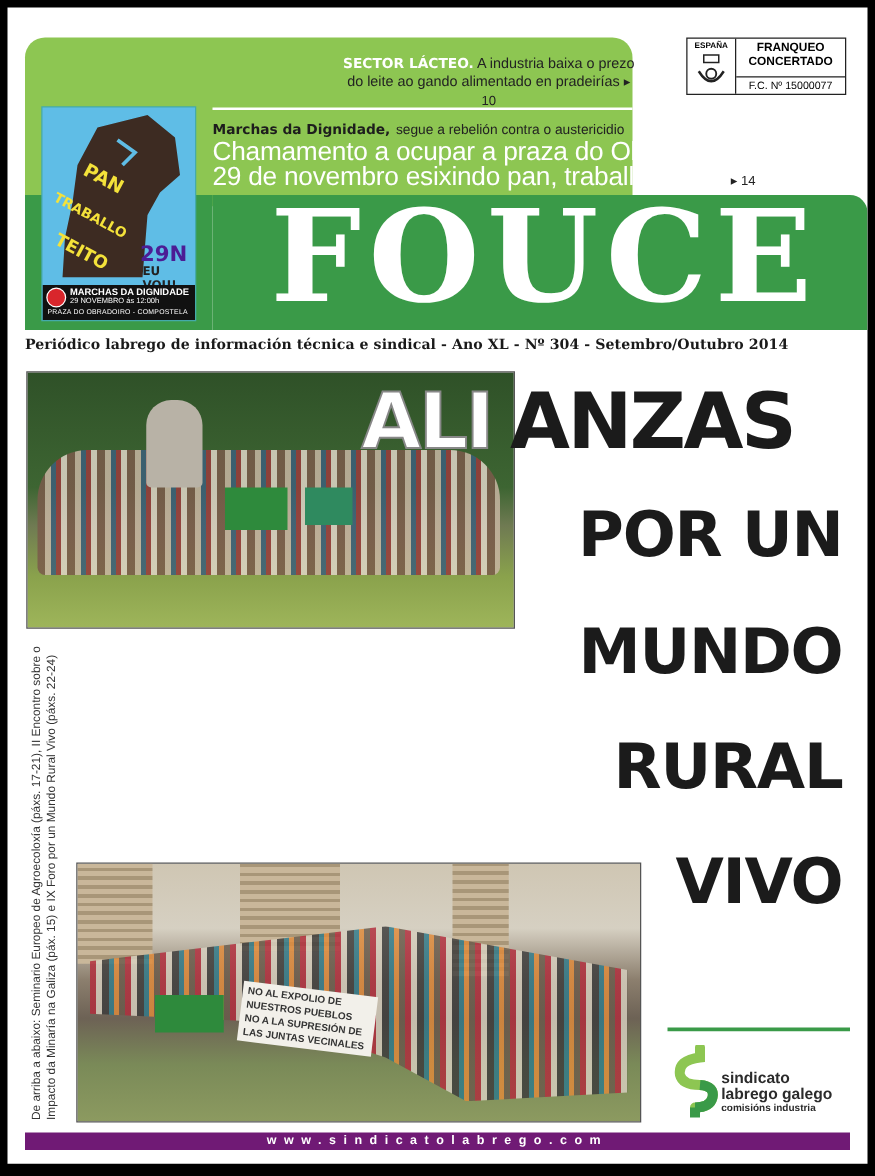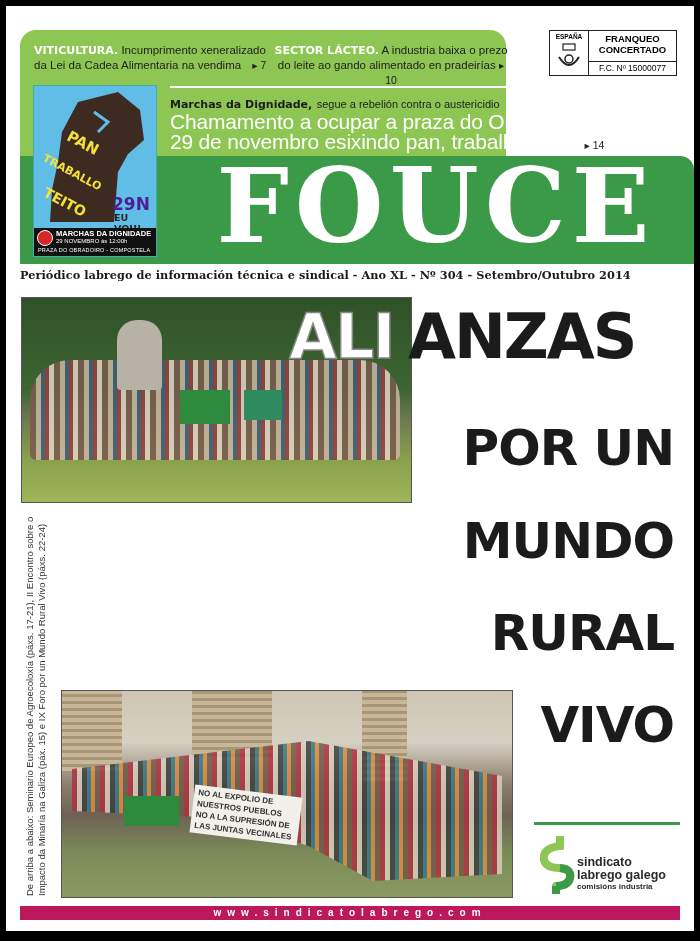--- a/index.html
+++ b/index.html
@@ -52,47 +52,41 @@
   .photo3 { left:55px; top:684px; width:450px; height:206px; background:linear-gradient(180deg,#cfc6b3 0%,#d6d0c2 25%,#8c7f6e 45%,#6d6255 60%,#7a8a58 78%,#8c9a60 100%); }
   .crowd { position:absolute; }
   .banner-green { position:absolute; background:#a9c23f; color:#f1f1f1; font-weight:bold; font-family:"DejaVu Sans", sans-serif; }
   .banner-green .l1 { font-size:17px; letter-spacing:0.5px; color:#f2f2f2; text-shadow:0 0 1px #555; }
   .banner-green .l2 { font-size:13px; color:#333; }
   .banner-white { position:absolute; background:#f2f0ea; color:#333; font-size:8px; font-weight:bold; line-height:11px; padding:2px 4px; transform:rotate(7deg); }
 
   
   .head-ali { left:283px; top:296px; font-family:"DejaVu Sans", sans-serif; font-weight:bold; font-size:62px; line-height:70px; color:#fff; -webkit-text-stroke:1.5px #888; letter-spacing:-2px; }
   .head-anzas { left:402px; top:296px; font-family:"DejaVu Sans", sans-serif; font-weight:bold; font-size:62px; line-height:70px; color:#1b1b1b; letter-spacing:-2px; }
-  .head-line { right:20px; font-family:"DejaVu Sans", sans-serif; font-weight:bold; font-size:50px; color:#1b1b1b; letter-spacing:-1px; text-align:right;margin-top:20px; }
+  .head-line { right:20px; font-family:"DejaVu Sans", sans-serif; font-weight:bold; font-size:50px; color:#1b1b1b; letter-spacing:-1px; text-align:right; }
 
   .caption { left:18px; top:890px; width:390px; transform-origin:0 0; transform:rotate(-90deg); font-size:9.5px; line-height:12px; color:#333; }
 
   
   .logo-rule { left:528px; top:816px; width:146px; height:3px; background:#3a9a48; }
   .logo-mark { left:532px; top:830px; width:40px; height:60px; }
   .logo-text { left:571px; top:850px; color:#2b2b2b; }
   .logo-text .l1 { font-size:12.5px; line-height:13px; font-weight:bold; }
   .logo-text .l2 { font-size:12.5px; line-height:13px; font-weight:bold; }
   .logo-text .l3 { font-size:8px; line-height:10px; font-weight:bold; }
 
-  .footer { left:14px; top:900px; width:660px; height:14px; background:#be185d; color:#fff; text-align:center; font-weight:bold; font-size:10px; line-height:14px; letter-spacing:6px; }
+  .footer { left:14px; top:900px; width:660px; height:14px; background:#701a75; color:#fff; text-align:center; font-weight:bold; font-size:10px; line-height:14px; letter-spacing:6px; }
 </style>
 </head>
 <body>
 
 <div class="page">
 
   <div class="abs topbox"></div>
 
-  <div class="abs teaser" style="left:28px; top:37px; width:235px;">
-    <span class="kicker">VITICULTURA.</span>
-    <span>Incumprimento xeneralizado</span><br>
-    <span>da Lei da Cadea Alimentaria na vendima</span>
-    <span class="pg" style="margin-left:8px;">▸ 7</span>
-  </div>
 
   <div class="abs teaser" style="left:265px; top:37px; width:240px;text-align:center;">
     <span class="kicker">SECTOR LÁCTEO.</span>
     <span>A industria baixa o prezo</span><br>
     <span>do leite ao gando alimentado en pradeirías</span>
     <span class="pg">▸ 10</span>
   </div>
 
   <div class="abs divline"></div>
 

